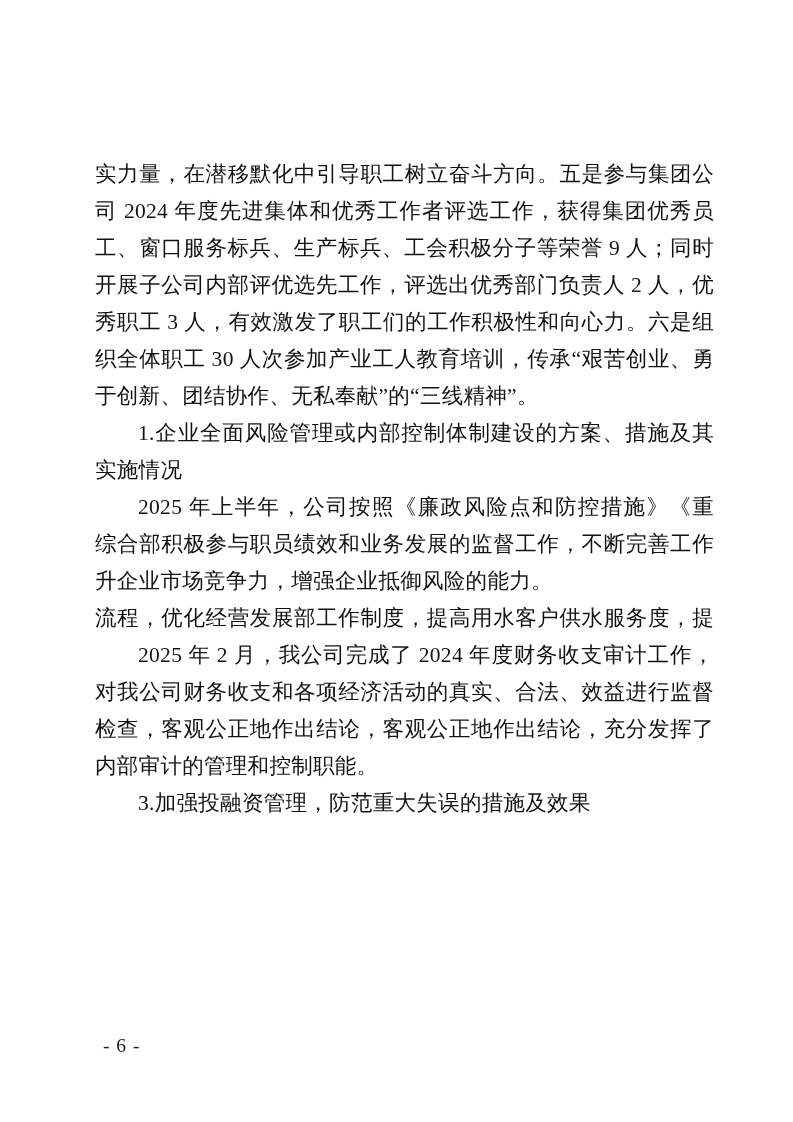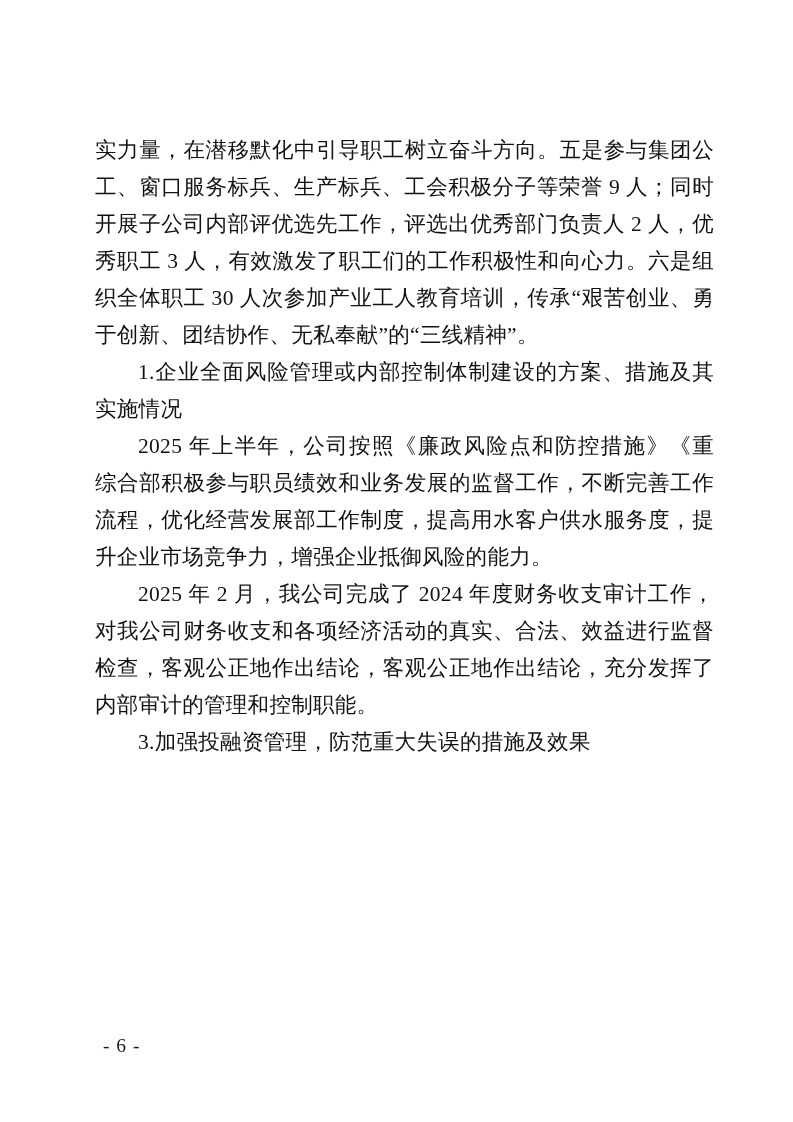--- a/index.html
+++ b/index.html
@@ -17,21 +17,21 @@
   .page {
     position: absolute;
     left: 0; top: 0;
     width: 793px;
     height: 1122px;
     background: #ffffff;
   }
   .text-block {
     position: absolute;
     left: 95px;
-    top: 132px;
+    top: 156px;
     width: 619px;
   }
   .line {
     height: 37px;
     line-height: 37px;
     font-size: 21.5px;
     color: #121212;
     white-space: nowrap;
     letter-spacing: 0.3px;
   }
@@ -63,31 +63,32 @@
     color: #1a1a1a;
     letter-spacing: 1px;
   }
 </style>
 </head>
 <body>
 
 <div class="page">
   <div class="text-block">
       <div class="line body justify">实力量，在潜移默化中引导职工树立奋斗方向。五是参与集团公</div>
+      <div class="line body justify">司 2024 年度先进集体和优秀工作者评选工作，获得集团优秀员</div>
       <div class="line body justify">工、窗口服务标兵、生产标兵、工会积极分子等荣誉 9 人；同时</div>
       <div class="line body justify">开展子公司内部评优选先工作，评选出优秀部门负责人 2 人，优</div>
       <div class="line body justify">秀职工 3 人，有效激发了职工们的工作积极性和向心力。六是组</div>
       <div class="line body justify">织全体职工 30 人次参加产业工人教育培训，传承“艰苦创业、勇</div>
       <div class="line body wrapfit">于创新、团结协作、无私奉献”的“三线精神”。</div>
       <div class="line body indent justify">1.企业全面风险管理或内部控制体制建设的方案、措施及其</div>
       <div class="line body wrapfit">实施情况</div>
       <div class="line body indent justify">2025 年上半年，公司按照《廉政风险点和防控措施》《重</div>
       <div class="line body justify">综合部积极参与职员绩效和业务发展的监督工作，不断完善工作</div>
+      <div class="line body wrapfit">升企业市场竞争力，增强企业抵御风险的能力。</div>
       <div class="line body justify">流程，优化经营发展部工作制度，提高用水客户供水服务度，提</div>
-      <div class="line body wrapfit">升企业市场竞争力，增强企业抵御风险的能力。</div>
       <div class="line body indent justify">2025 年 2 月，我公司完成了 2024 年度财务收支审计工作，</div>
       <div class="line body justify">对我公司财务收支和各项经济活动的真实、合法、效益进行监督</div>
       <div class="line body justify">检查，客观公正地作出结论，客观公正地作出结论，充分发挥了</div>
       <div class="line body wrapfit">内部审计的管理和控制职能。</div>
       <div class="line body indent wrapfit">3.加强投融资管理，防范重大失误的措施及效果</div>
     </div>
   <div class="page-number">- 6 -</div>
 </div>
 
 </body></html>

